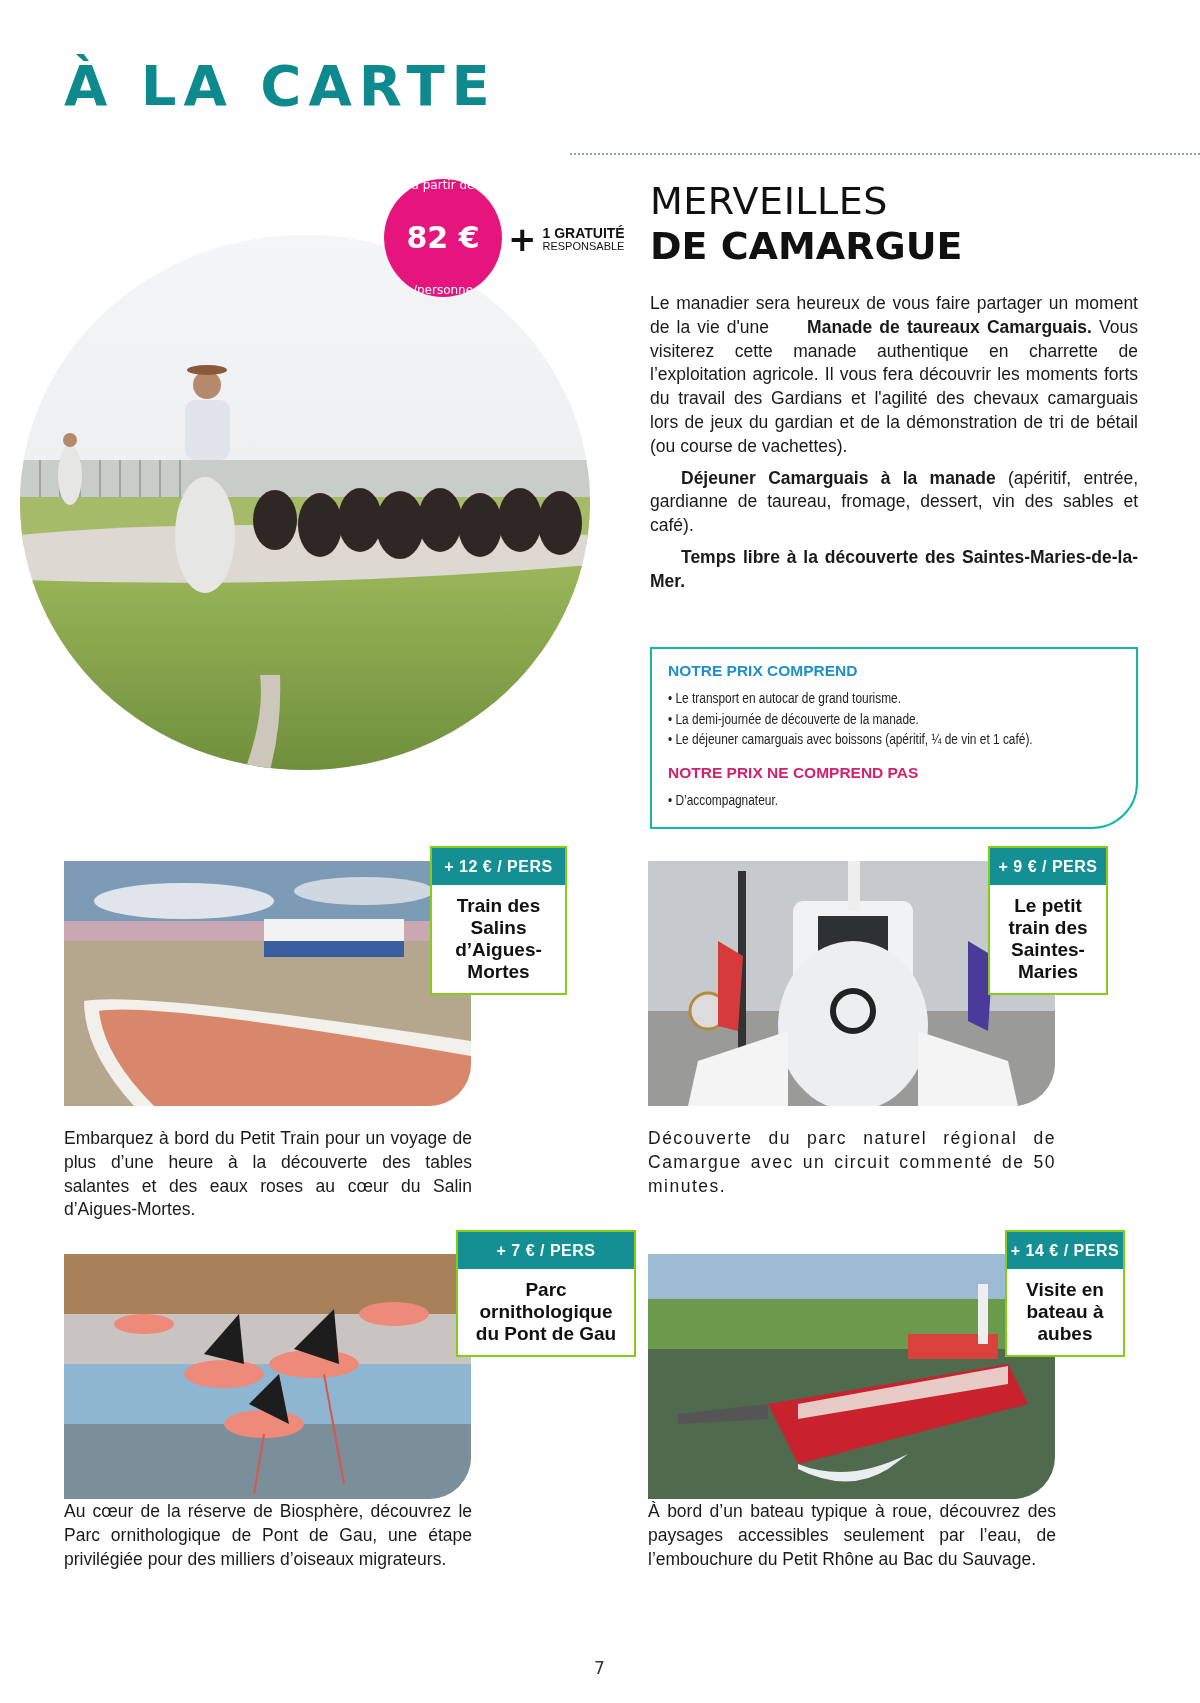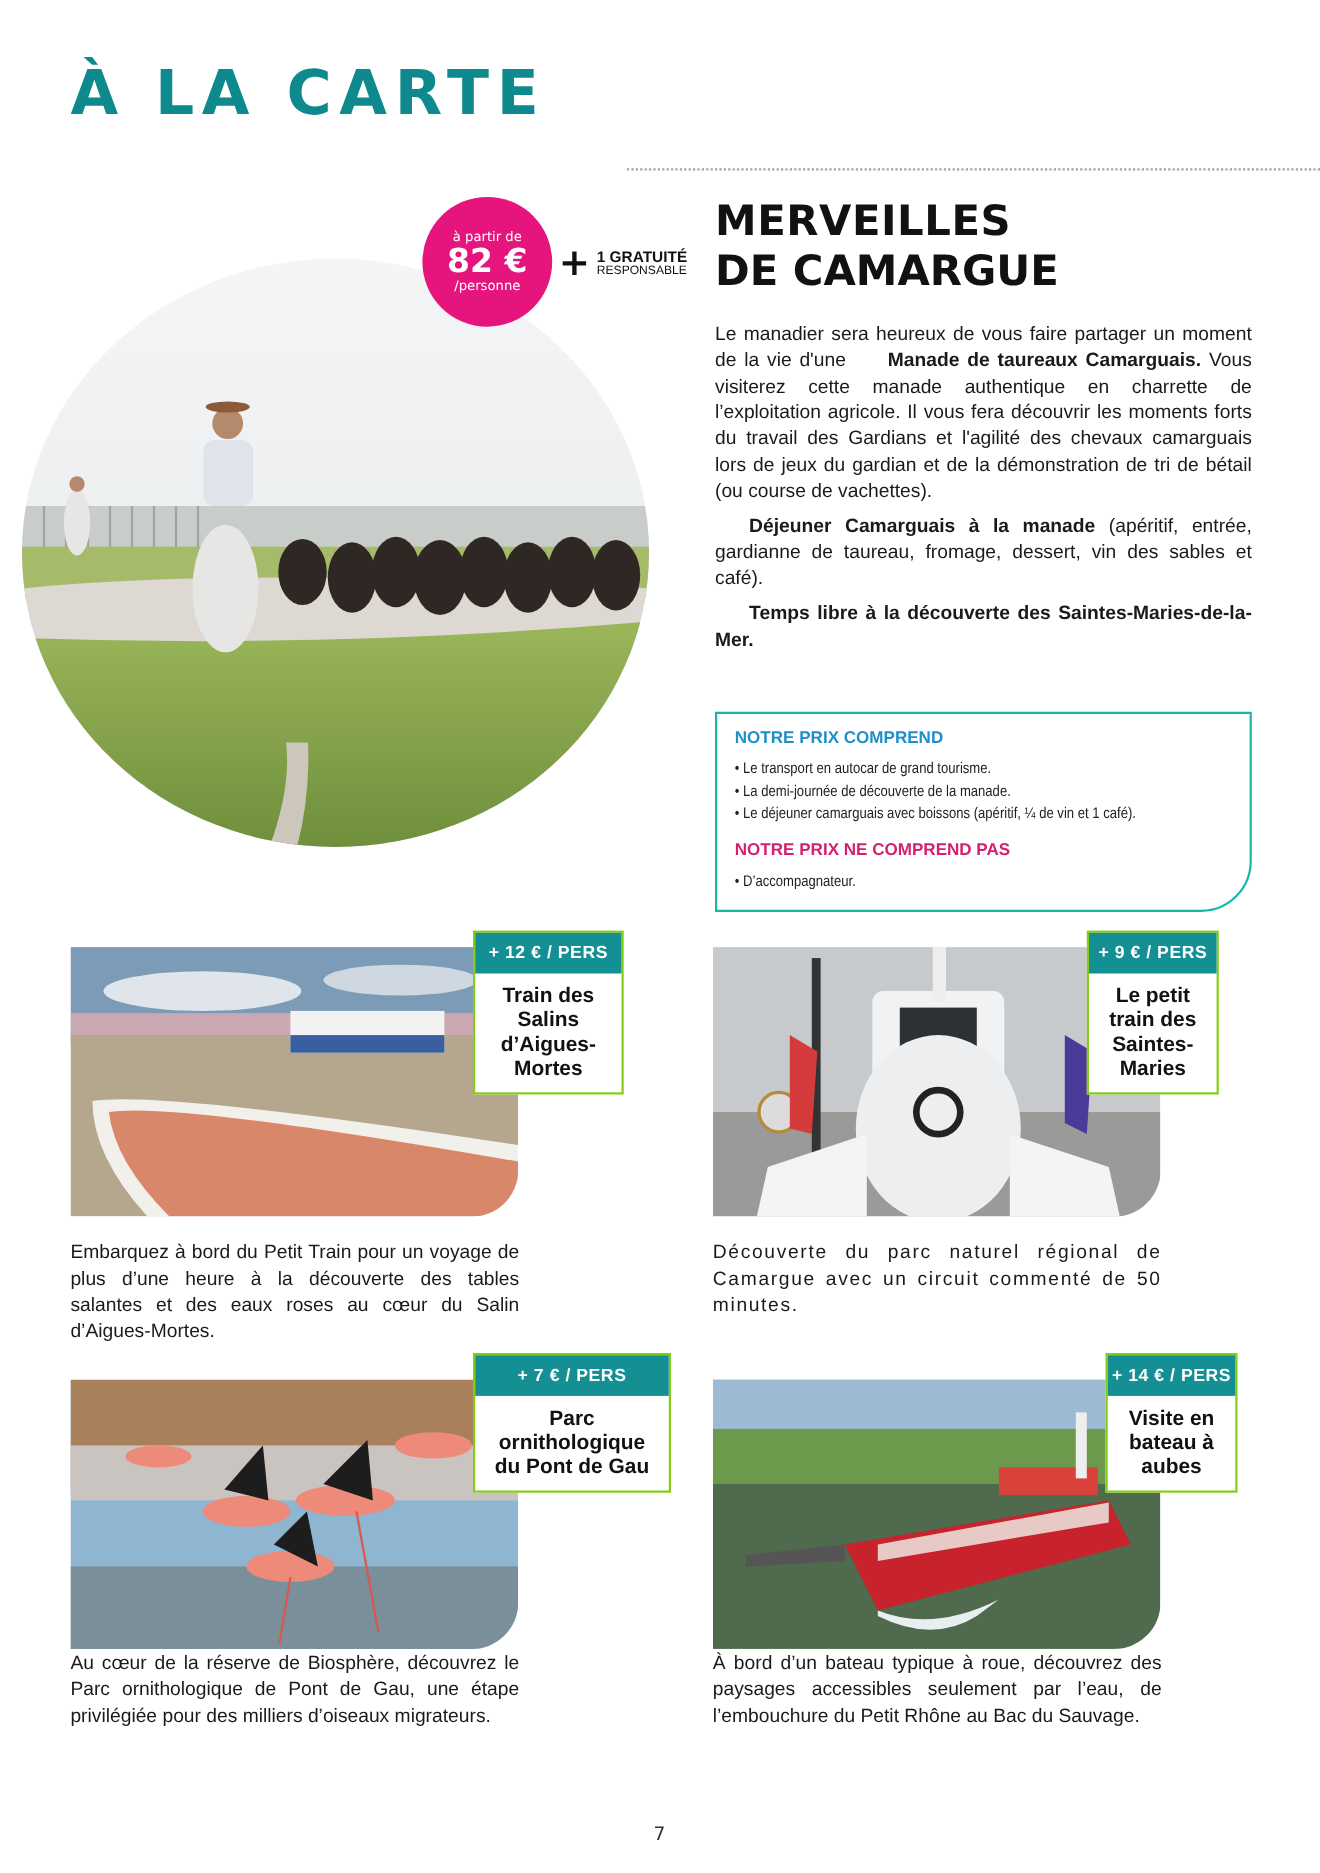--- a/index.html
+++ b/index.html
@@ -20,36 +20,36 @@
   .hero-photo {
     position: absolute; left: 20px; top: 235px; width: 570px; height: 535px;
     border-radius: 50%; overflow: hidden;
   }
   .hero-photo svg { width: 100%; height: 100%; display: block; }
 
   
   .price-badge {
     position: absolute; left: 384px; top: 179px; width: 118px; height: 118px;
     border-radius: 50%; background: #e6157d; color: #fff; text-align: center;
-    display: flex; flex-direction: column; align-items: center; justify-content: center;
+    display: flex; flex-direction: column; align-items: center; justify-content: space-between;
   }
   .price-badge .pre { font-size: 12px; line-height: 1.1; }
   .price-badge .amount { font-size: 30px; font-weight: bold; line-height: 1.05; }
   .price-badge .post { font-size: 12px; line-height: 1.1; }
   .gratuite {
     position: absolute; left: 508px; top: 222px; display: flex; align-items: center; gap: 6px;
   }
   .gratuite .plus { font-size: 34px; font-weight: bold; color: #111; line-height: 1; }
   .gratuite .lines { display: flex; flex-direction: column; line-height: 1.05; }
   .gratuite .l1 { font-size: 14px; font-weight: bold; color: #111; font-family: "Liberation Sans", sans-serif; }
   .gratuite .l2 { font-size: 11px; color: #111; font-family: "Liberation Sans", sans-serif; }
 
   
   .title-block { position: absolute; left: 650px; top: 180px; }
-  .title-l1 { font-size: 38px; font-weight: bold; letter-spacing: 0.5px; color: #111; line-height: 1.15; font-family: "DejaVu Sans", sans-serif; }
+  .title-l1 { font-size: 38px; font-weight: normal; letter-spacing: 0.5px; color: #111; line-height: 1.15; font-family: "DejaVu Sans", sans-serif; }
   .title-l2 { font-size: 38px; font-weight: bold; color: #111; line-height: 1.2; font-family: "DejaVu Sans", sans-serif; }
 
   .desc {
     position: absolute; left: 650px; top: 292px; width: 488px;
     font-size: 17.5px; line-height: 23.8px; text-align: justify; color: #1a1a1a;
     font-family: "Liberation Sans", sans-serif;
   }
   .desc p { margin-bottom: 8px; }
   .desc b { font-weight: bold; padding-left: 31px; }
 
@@ -244,21 +244,21 @@
       <path d="M140 100 L175 60 L180 110 Z"></path>
       <path d="M230 95 L270 55 L275 110 Z"></path>
       <path d="M185 150 L215 120 L225 170 Z"></path>
     </g>
     <g stroke="#d9574d" stroke-width="2">
       <line x1="200" y1="180" x2="190" y2="240"></line>
         <line x1="260" y1="120" x2="280" y2="230"></line>
     </g>
   </svg>
 </div>
-<div class="card-label" style="left:430px; top:1230px; width:180px;">
+<div class="card-label" style="left:456px; top:1230px; width:180px;">
   <div class="price">+ 7 € / PERS</div>
   <div class="name">Parc ornithologique du Pont de Gau</div>
 </div>
 <div class="card-desc" style="left:64px; top:1500px;">Au cœur de la réserve de Biosphère, découvrez le Parc ornithologique de Pont de Gau, une étape privilégiée pour des milliers d’oiseaux migrateurs.</div>
 
 <div class="card-photo" style="left:648px; top:1254px;">
   <svg viewBox="0 0 407 245" preserveAspectRatio="none">
     <rect width="407" height="245" fill="#4f6a4d"></rect>
     <rect width="407" height="50" fill="#9cbad4"></rect>
     <rect y="45" width="407" height="50" fill="#6c9a4c"></rect>

